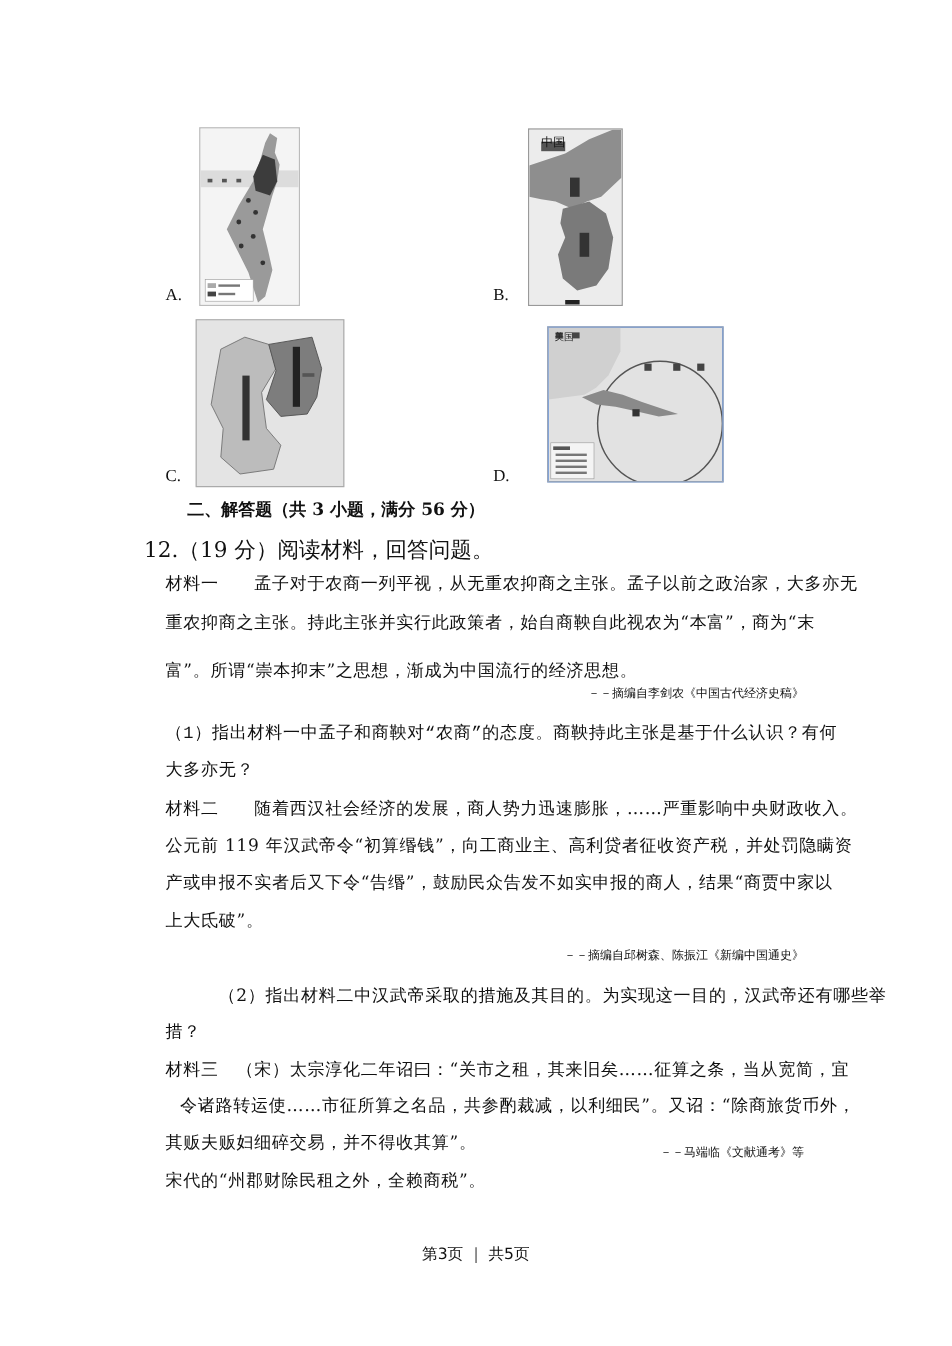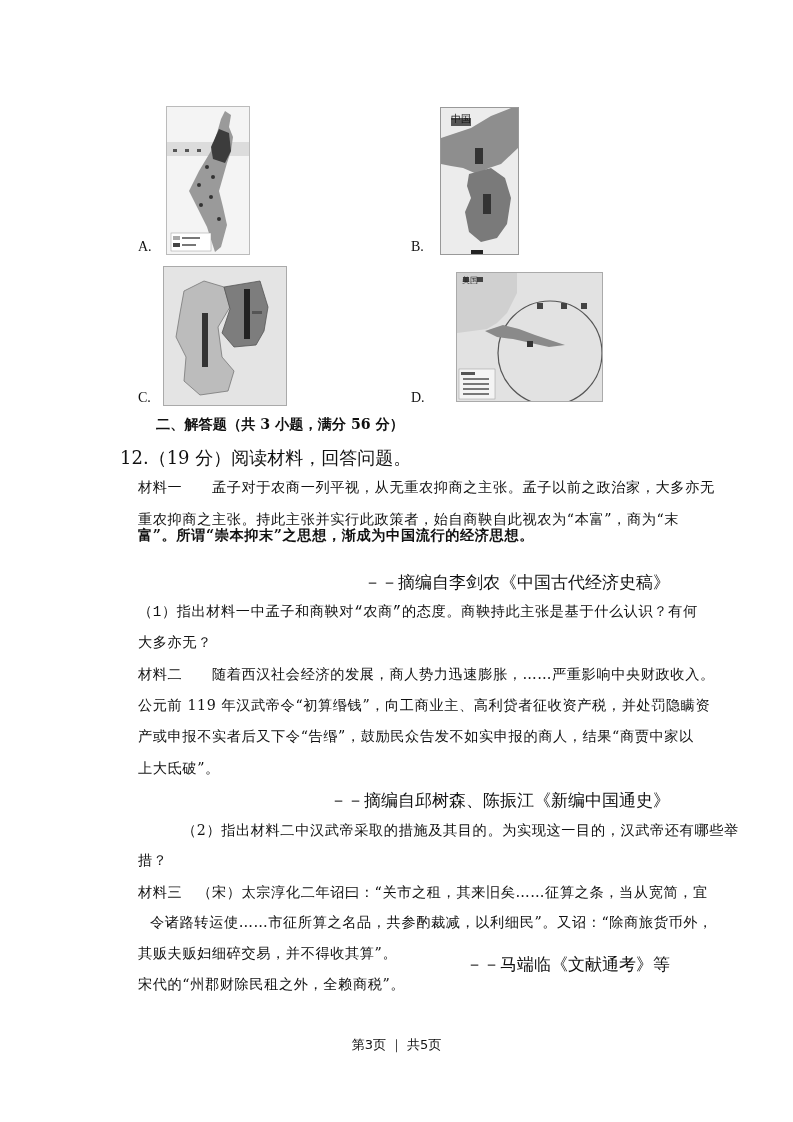--- a/index.html
+++ b/index.html
@@ -4,21 +4,21 @@
 <style>
   html, body { margin: 0; padding: 0; background: #ffffff; }
   body { width: 793px; height: 1122px; position: relative; overflow: hidden;
          font-family: "DejaVu Serif", "Liberation Serif", serif; color: #111; }
   .abs { position: absolute; }
   .opt-label { font-size: 14px; font-family: "Liberation Serif", serif; }
   .map { position: absolute; background: #e8e8e8; overflow: hidden; }
   .map svg { display: block; width: 100%; height: 100%; }
   .line { position: absolute; left: 0; font-size: 14.2px; letter-spacing: 0.6px; white-space: nowrap; line-height: 20px; }
   .section-heading { font-weight: bold; font-size: 14.2px; }
-  .src { position: absolute; font-size: 17px; white-space: nowrap; }
+  .src { position: absolute; font-size: 10px; white-space: nowrap; }
   .footer { position: absolute; left: 0; width: 793px; top: 1036px; text-align: center; font-size: 13px; font-family: "DejaVu Sans", sans-serif; }
 </style>
 </head>
 <body>
 
 <div class="map" style="left:166px; top:106px; width:82px; height:147px; background:#f2f2f2; border:1px solid #bbb;">
   <svg viewBox="0 0 82 147">
     <rect x="0" y="0" width="82" height="147" fill="#f4f4f4"></rect>
     <rect x="0" y="35" width="82" height="14" fill="#dcdcdc"></rect>
     <path d="M58 4 L64 8 L62 20 L66 30 L64 44 L60 56 L56 70 L52 84 L56 100 L60 118 L54 140 L48 145 L40 120 L30 100 L22 84 L32 64 L44 44 L50 26 L54 12 Z" fill="#9a9a9a"></path>
@@ -90,21 +90,21 @@
 </div>
 <div class="abs opt-label" style="left:411px; top:390px;">D.</div>
 
 <div class="abs section-heading" style="left:120px; top:415px;margin-left:36px;">二、解答题（共 3 小题，满分 56 分）</div>
 
 <div class="abs" style="left:120px; top:446px; font-size:18px;">12.（19 分）阅读材料，回答问题。</div>
 
 <div class="abs" style="left:138px; top:477px; width:540px;">
   <div class="line" style="top:0px;">材料一　　孟子对于农商一列平视，从无重农抑商之主张。孟子以前之政治家，大多亦无</div>
   <div class="line" style="top:32px;">重农抑商之主张。持此主张并实行此政策者，始自商鞅自此视农为“本富”，商为“末</div>
-  <div class="line" style="top:48px;font-weight:bold;">富”。所谓“崇本抑末”之思想，渐成为中国流行的经济思想。</div>
+  <div class="line" style="top:72px;">富”。所谓“崇本抑末”之思想，渐成为中国流行的经济思想。</div>
 </div>
 <div class="src" style="right:123px; top:571px;">－－摘编自李剑农《中国古代经济史稿》</div>
 
 <div class="abs" style="left:138px; top:602px; width:540px;">
   <div class="line" style="top:0px;font-family:Liberation Mono, monospace;">（1）指出材料一中孟子和商鞅对“农商”的态度。商鞅持此主张是基于什么认识？有何</div>
   <div class="line" style="top:30px;">大多亦无？</div>
 </div>
 
 <div class="abs" style="left:138px; top:664px; width:540px;">
   <div class="line" style="top:0px;">材料二　　随着西汉社会经济的发展，商人势力迅速膨胀，……严重影响中央财政收入。</div>

